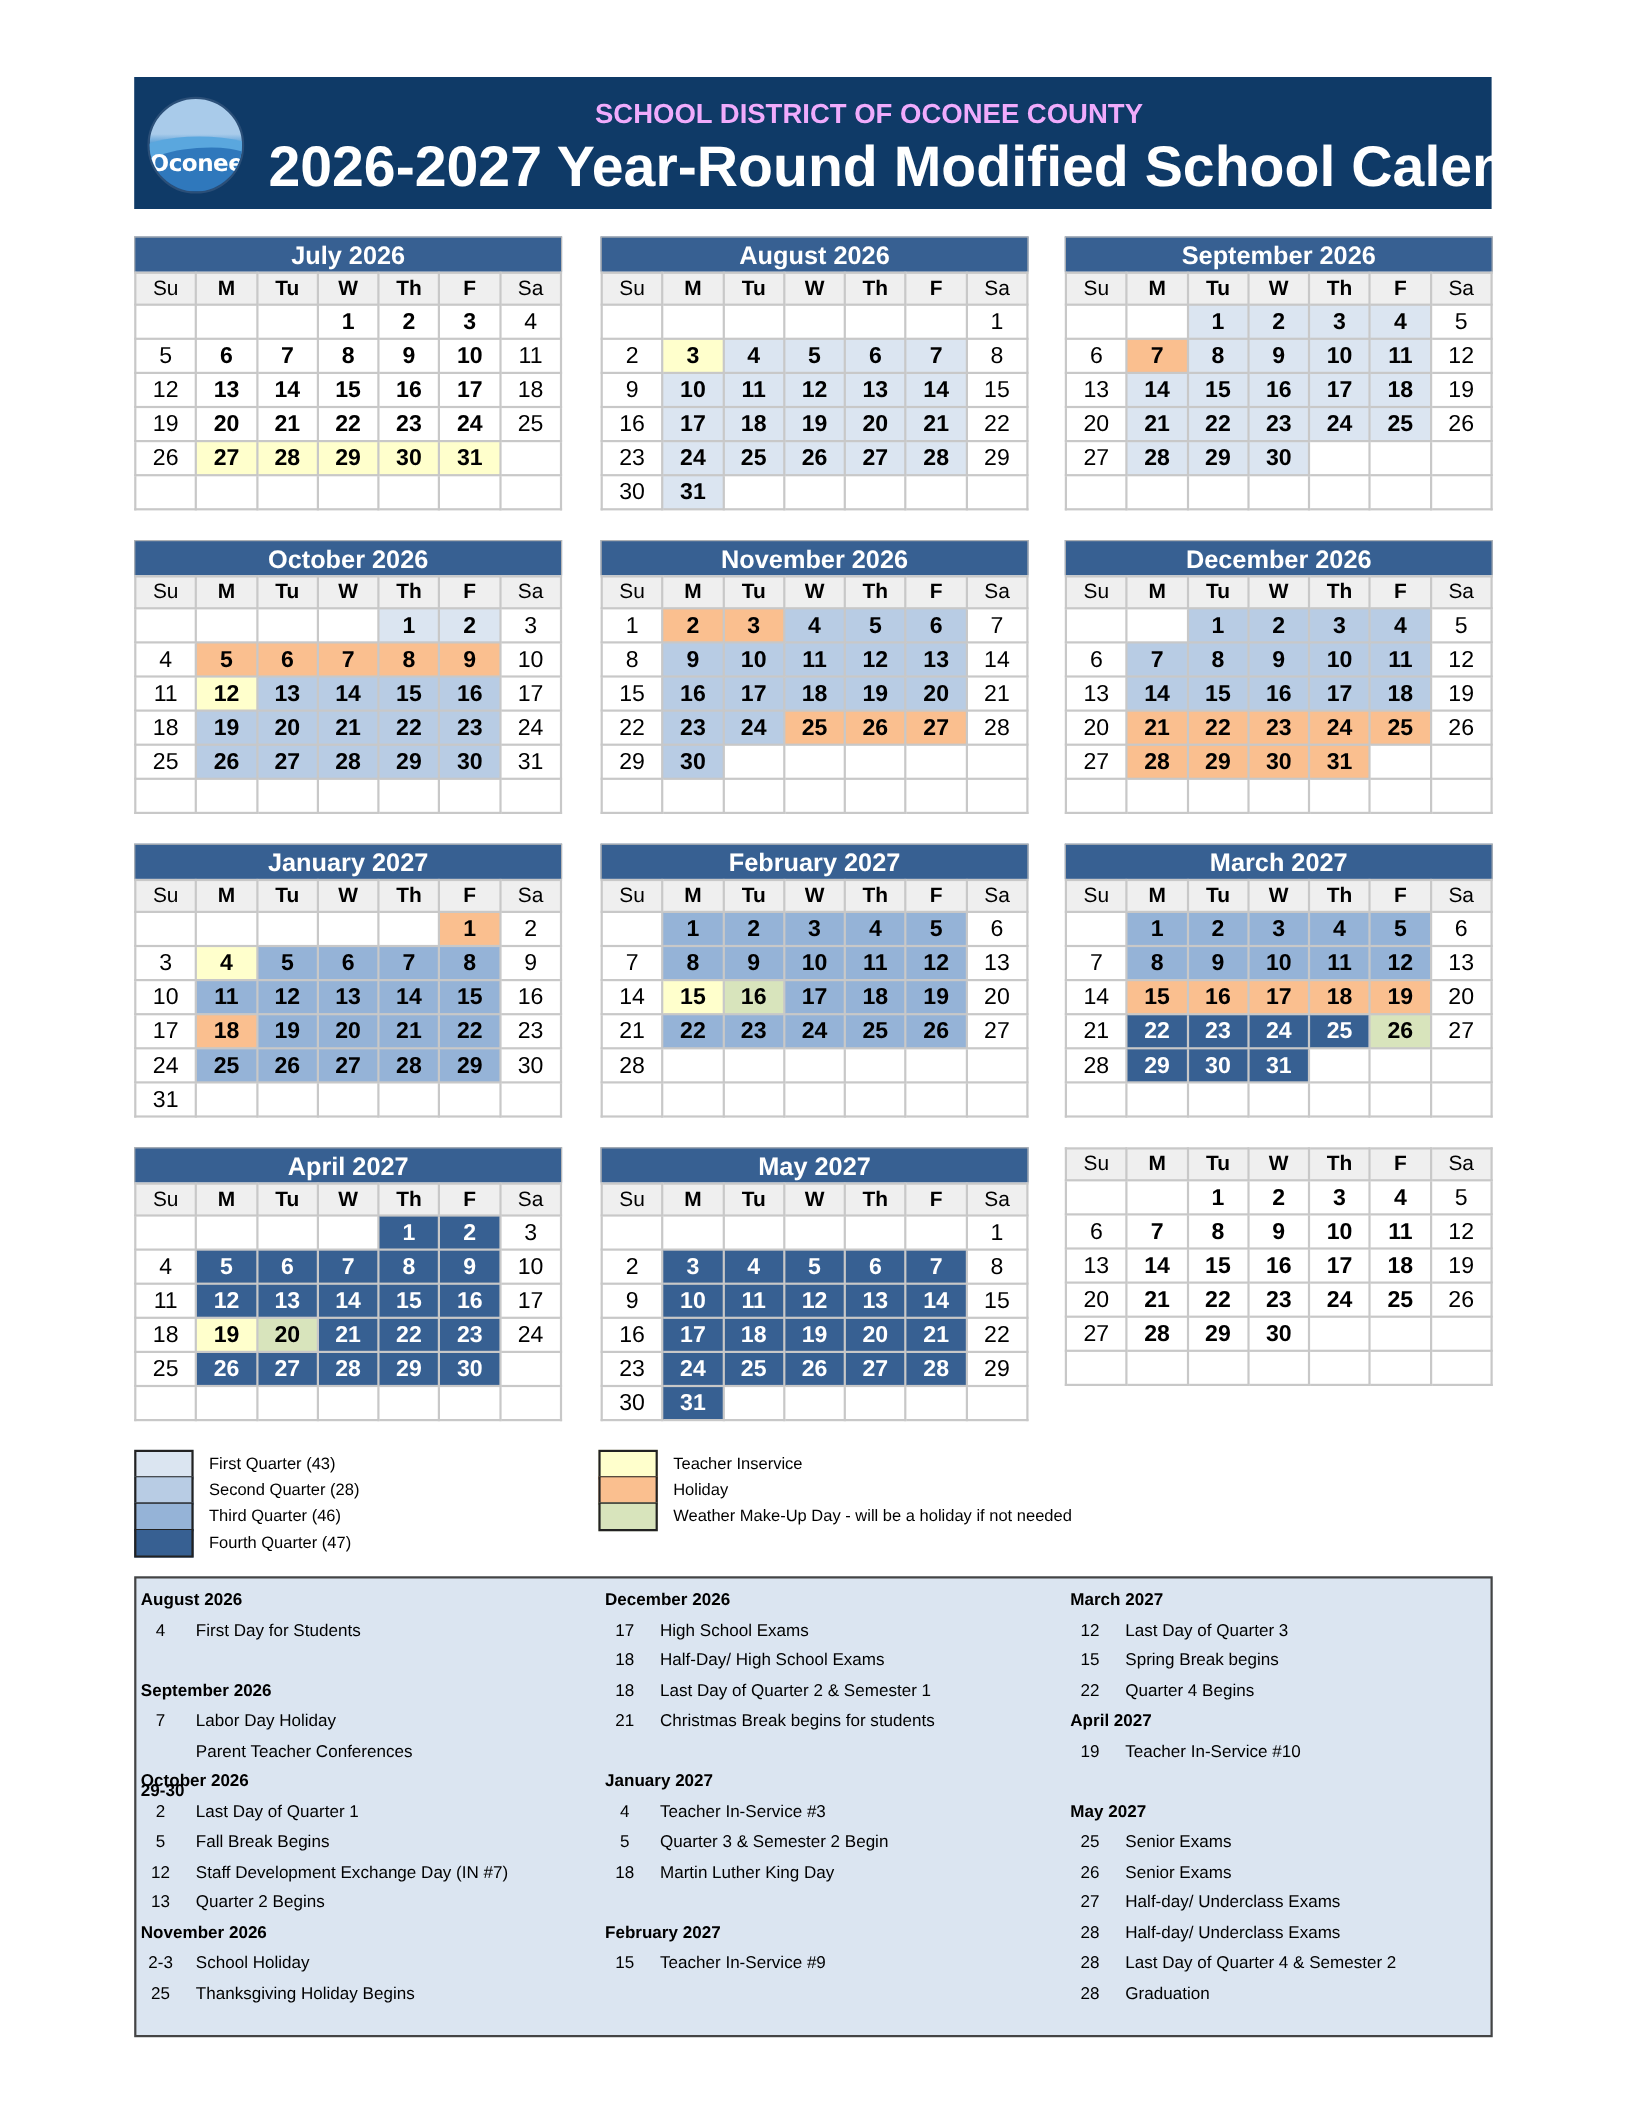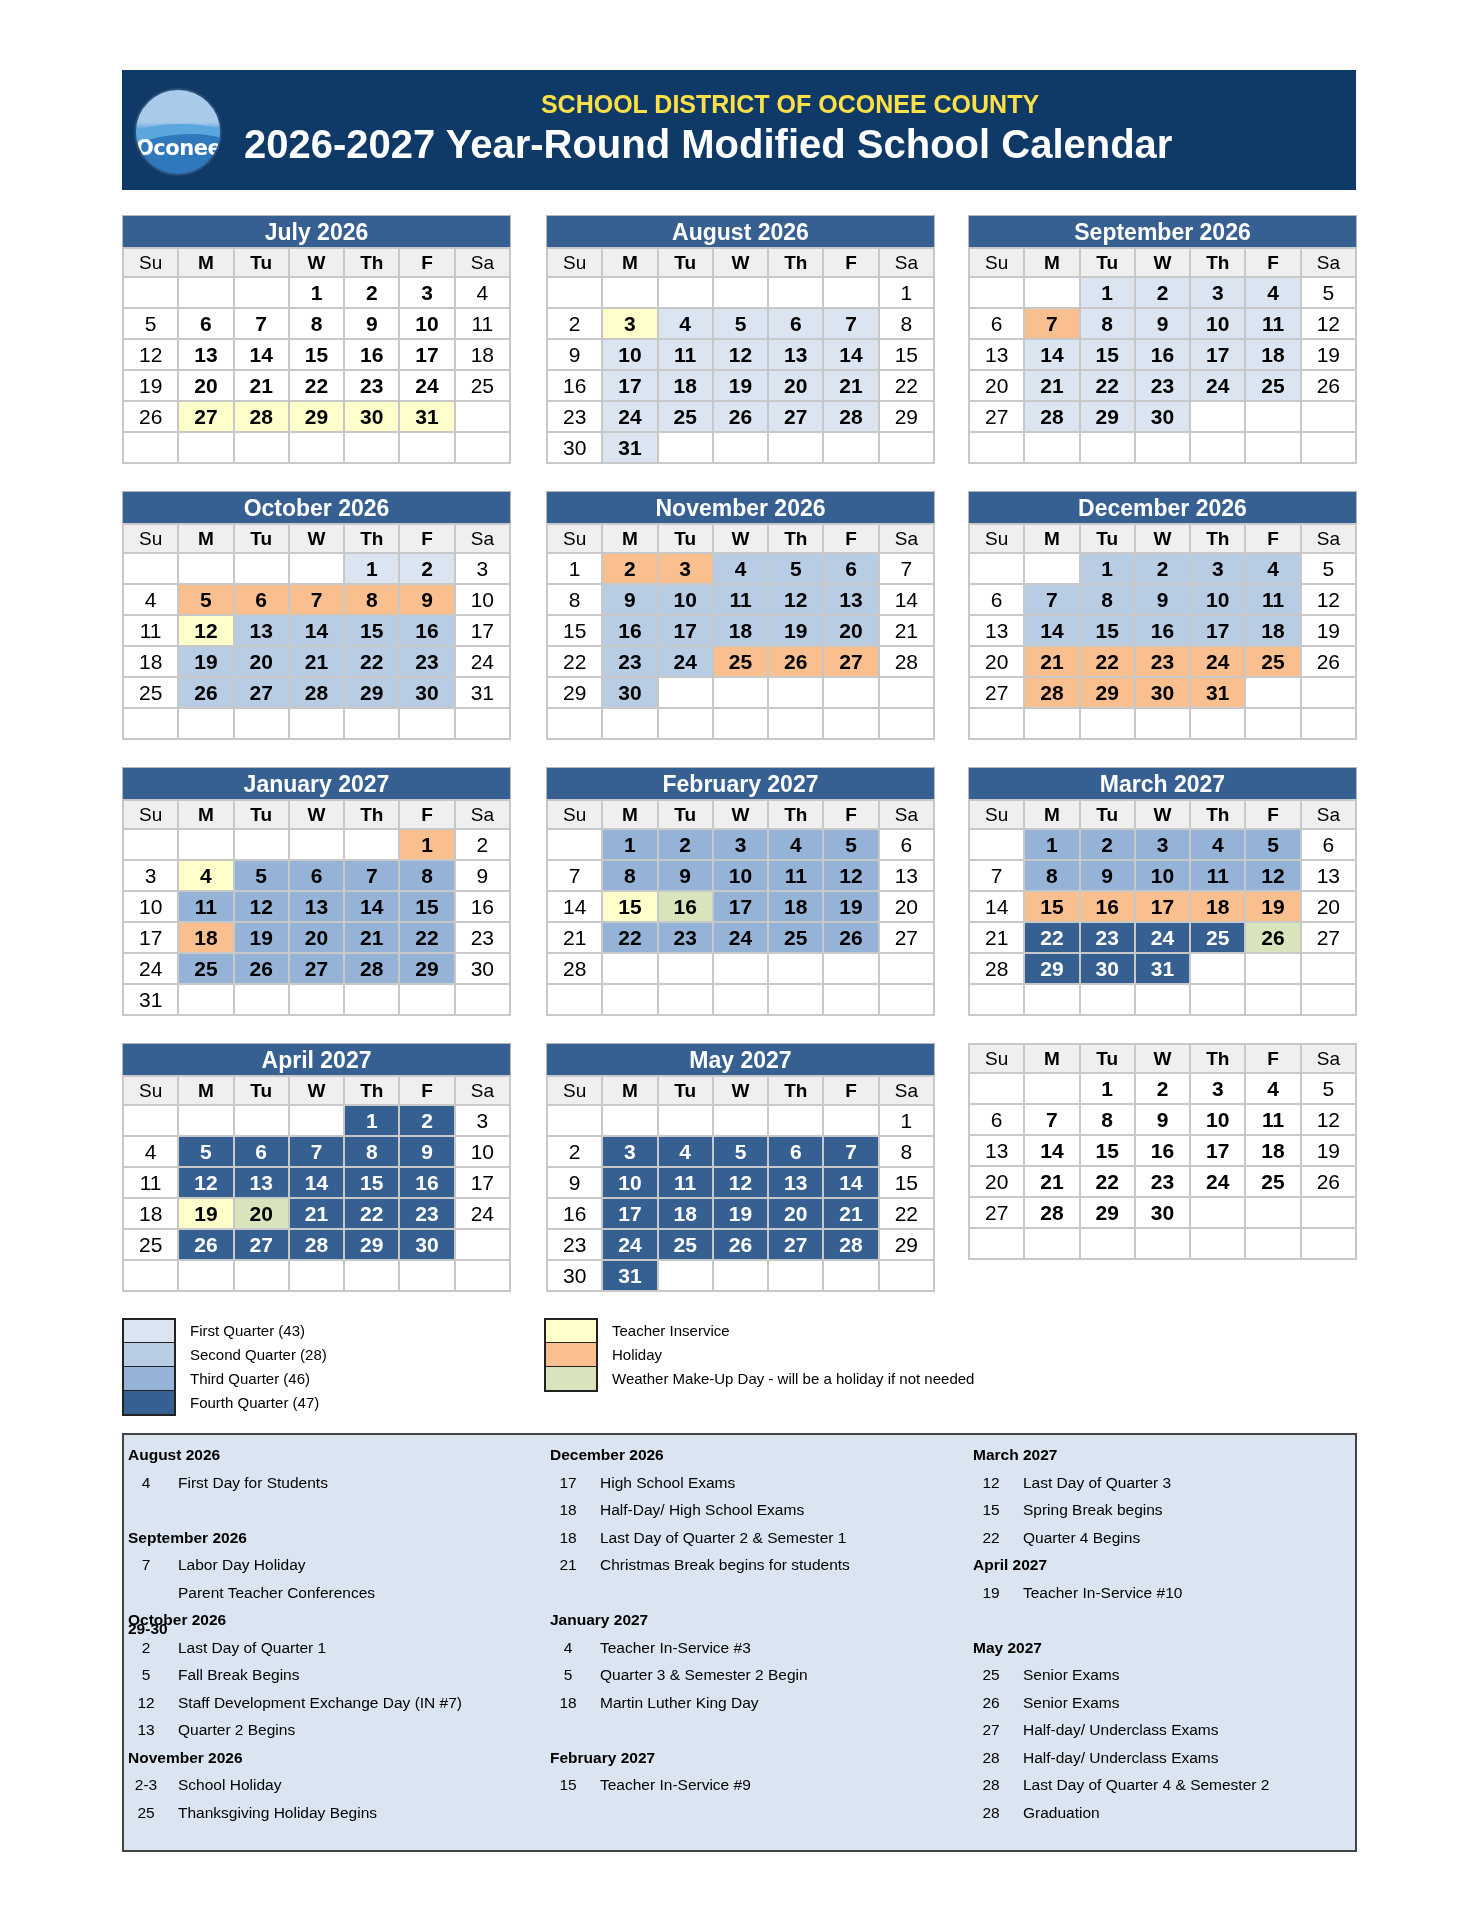--- a/index.html
+++ b/index.html
@@ -2,22 +2,22 @@
 <html><head>
 <meta charset="utf-8">
 <style>
   html,body{margin:0;padding:0;background:#fff;}
   body{width:1483px;height:1920px;position:relative;font-family:"Liberation Sans",sans-serif;color:#000;overflow:hidden;}
   .banner{position:absolute;left:122px;top:70px;width:1234px;height:120px;background:#0f3a67;}
   .logo{position:absolute;left:12px;top:18px;width:84px;height:84px;border-radius:50%;background:linear-gradient(#a9cbea 0%,#a9cbea 38%,#3a8fd0 52%,#2a6fb0 64%,#1d4f88 100%);border:2px solid #2b4f78;overflow:hidden;}
   .logo .m1{position:absolute;left:-10px;top:34px;width:110px;height:30px;background:#5aa7de;border-radius:50% 50% 0 0;}
   .logo .m2{position:absolute;left:-10px;top:44px;width:110px;height:40px;background:#2f78bc;border-radius:60% 40% 0 0;}
   .logo .lt{position:absolute;left:0;width:84px;top:46px;text-align:center;color:#fff;font-weight:bold;font-size:21px;font-family:"DejaVu Sans",sans-serif;letter-spacing:-0.5px;}
-  .banner .sub{position:absolute;left:110px;right:0;top:20px;text-align:center;color:#fde047;font-weight:bold;font-size:25px;padding-left:0;margin-left:-8px;}
-  .banner .title{position:absolute;left:122px;top:52px;color:#fff;font-weight:bold;font-size:40px;white-space:nowrap;text-align:center;}
+  .banner .sub{position:absolute;left:110px;right:0;top:20px;text-align:center;color:#f0abfc;font-weight:bold;font-size:25px;padding-left:0;margin-left:-8px;}
+  .banner .title{position:absolute;left:122px;top:52px;color:#fff;font-weight:bold;font-size:52px;white-space:nowrap;text-align:center;}
 
   .month{position:absolute;width:389px;border-radius:26px;}
   .mhead{height:31px;background:#376092;color:#fff;font-weight:bold;font-size:23px;text-align:center;line-height:32px;border:1px solid #b7b7b7;border-bottom:none;}
   table.grid{border-collapse:collapse;width:100%;table-layout:fixed;}
   table.grid td,table.grid th{border:2px solid #c8c8c8;text-align:center;padding:0;}
   table.grid th{height:27px;background:#efefef;font-size:19px;font-weight:normal;}
   table.grid th.b{font-weight:bold;}
   table.grid td{height:29px;font-size:21px;}
   table.grid td.wk{font-weight:bold;}
   td.q1{background:#dbe5f1;} td.q2{background:#b8cce4;} td.q3{background:#95b3d7;}

